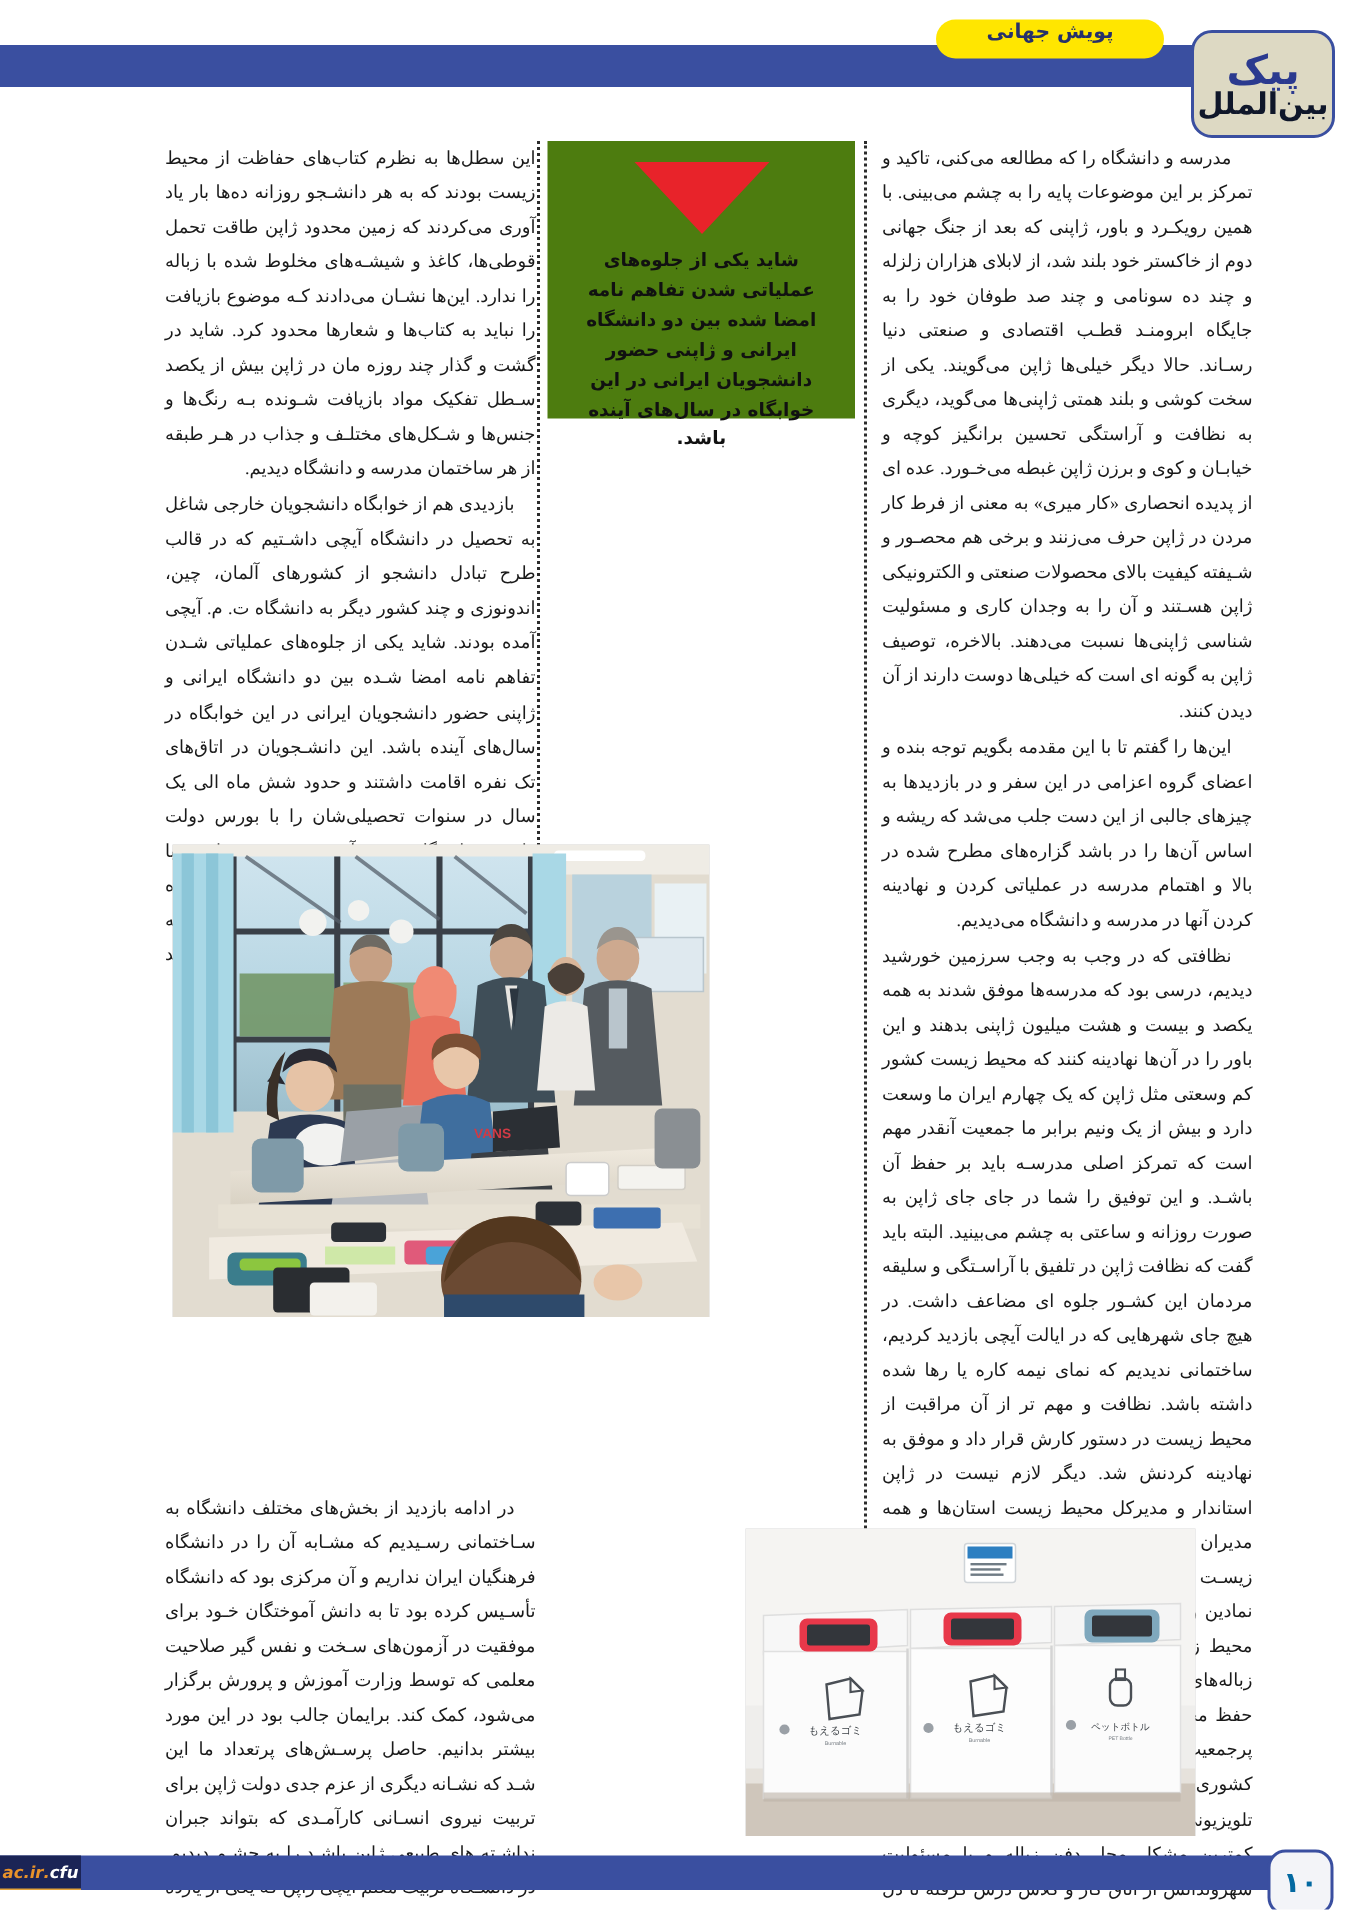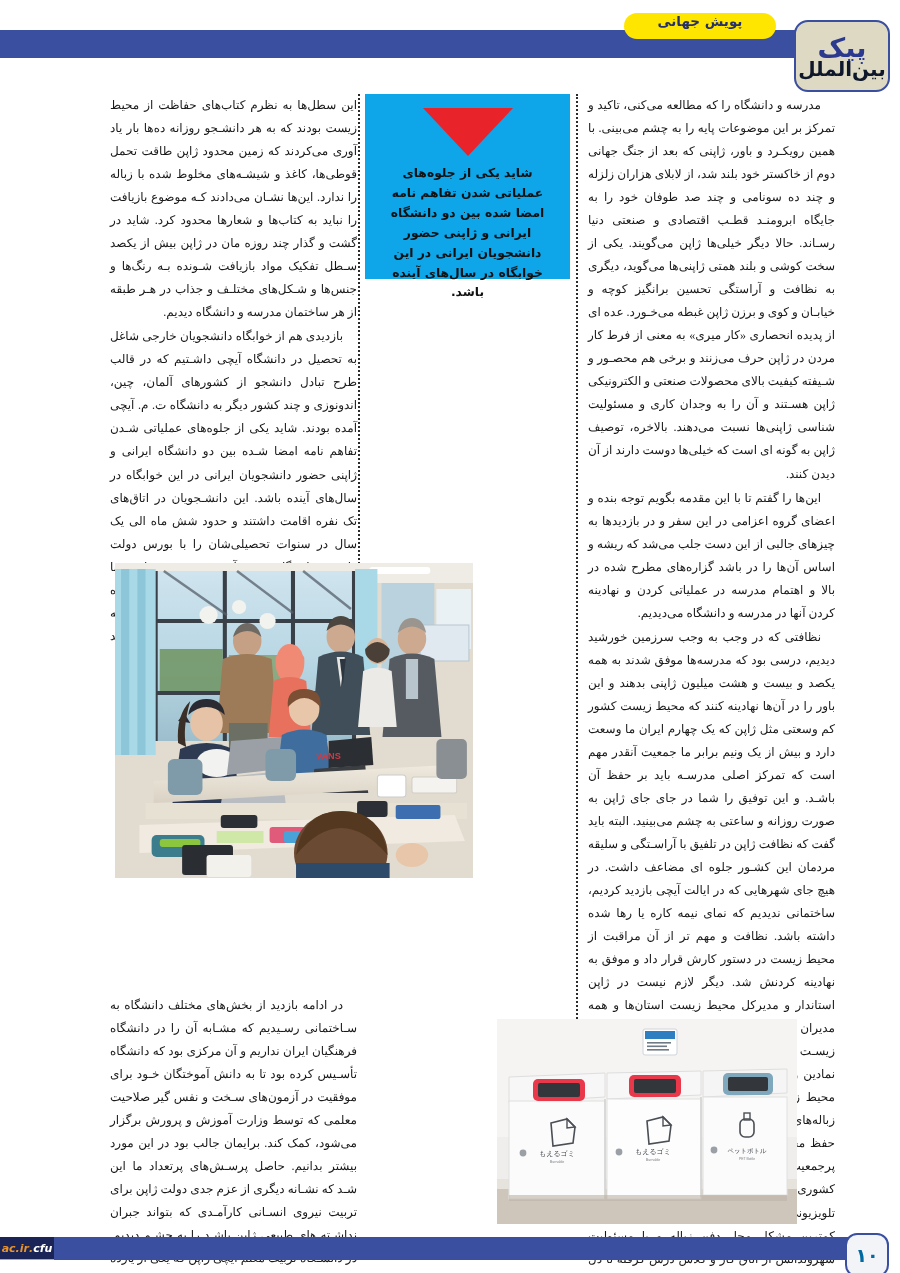--- a/index.html
+++ b/index.html
@@ -128,21 +128,21 @@
   }
   p.body.indent { text-indent: 14px; }
 
   
   .pullquote {
     position: absolute;
     top: 0;
     left: 365px;
     width: 205px;
     height: 185px;
-    background: #0ea5e9;
+    background: #4d7c0f;
     padding: 4px 12px 10px;
     display: flex;
     flex-direction: column;
     align-items: center;
   }
   .pq-triangle {
     width: 0; height: 0;
     border-left: 45px solid transparent;
     border-right: 45px solid transparent;
     border-top: 48px solid #e8232a;

